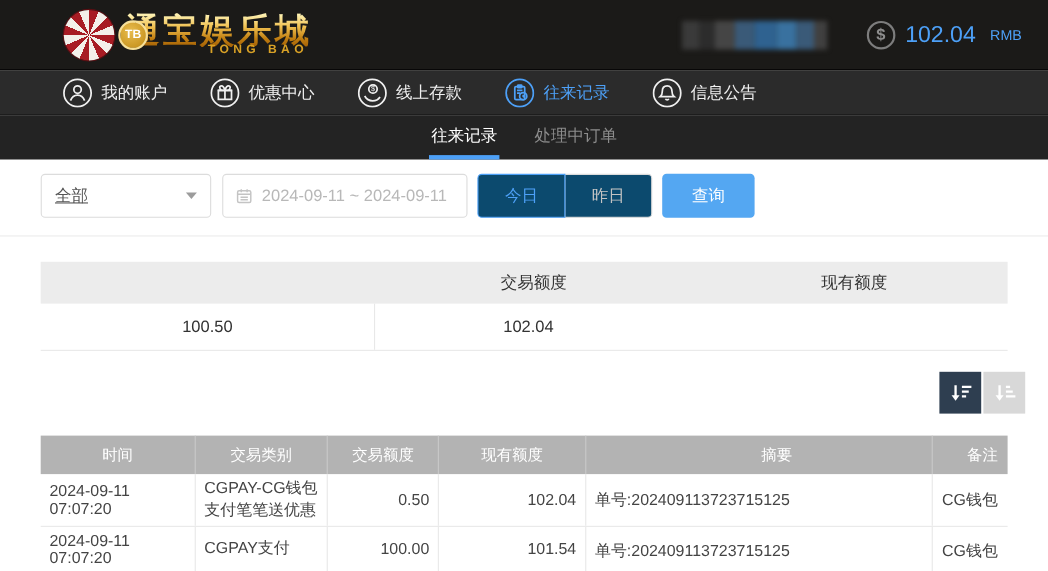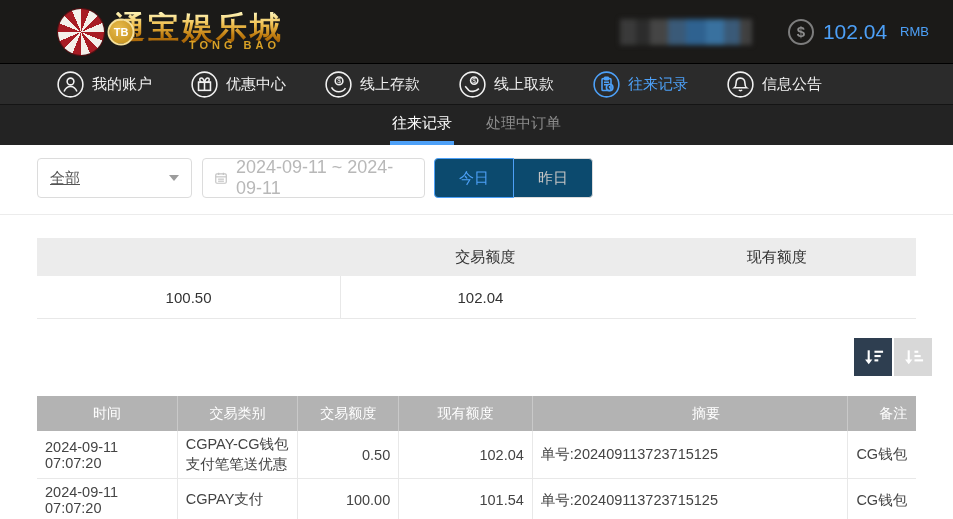--- a/index.html
+++ b/index.html
@@ -49,21 +49,21 @@
   .subtab { height:40px; display:flex; align-items:center; font-size:15px; color:#8c8c8c; cursor:pointer;
             border-bottom:4px solid transparent; padding:0 2px; }
   .subtab.active { color:#fff; border-bottom-color:#4da0f7; }
 
   
   .filters { display:flex; align-items:center; margin:13px 37px 0 37px; height:40px; }
   .select-box { width:155px; height:40px; border:1px solid #dcdcdc; border-radius:4px; display:flex; align-items:center;
             padding:0 12px; color:#555; font-size:15px; cursor:pointer;text-decoration:underline; }
   .caret { margin-left:auto; width:0; height:0; border-left:5px solid transparent; border-right:5px solid transparent; border-top:6px solid #9c9c9c; }
   .date-box { width:223px; height:40px; border:1px solid #dcdcdc; border-radius:4px; display:flex; align-items:center;
-            gap:8px; padding:0 11px; color:#b8b8b8; font-size:18px; margin-left:10px; cursor:pointer; }
+            gap:8px; padding:0 11px; color:#b8b8b8; font-size:15px; margin-left:10px; cursor:pointer; }
   .btn-group { display:flex; margin-left:9px; }
   .qbtn { width:80px; height:40px; background:#0c4a6e; border:1px solid #dcdcdc; color:#c3c3c3; font-size:15px;
             display:flex; align-items:center; justify-content:center; cursor:pointer; }
   .qbtn:first-child { border-radius:4px 0 0 4px; }
   .qbtn:last-child  { border-radius:0 4px 4px 0; }
   .qbtn + .qbtn { margin-left:-1px; }
   .qbtn.active { color:#4da0f7; border-color:#4da0f7; position:relative; z-index:2; }
   .query-btn { width:84px; height:40px; margin-left:9px; background:#54a7f2; border:none; border-radius:4px;
             color:#fff; font-size:15px; cursor:pointer; }
 
@@ -158,29 +158,20 @@
     </div>
     <div class="nav-item">
       <svg class="nicon" viewBox="0 0 24 24" fill="none" stroke="currentColor" stroke-width="1.4">
         <circle cx="12" cy="12" r="11"></circle>
           <circle cx="12.5" cy="8.8" r="3.4"></circle>
         <text x="12.5" y="10.8" text-anchor="middle" font-size="6" fill="currentColor" stroke="none">$</text>
         <path d="M5.8 14.5c1.5 2.6 3.9 3.9 6.4 3.9 2.4 0 4.6-1.1 6-3.2"></path>
       </svg>
       <span>线上存款</span>
     </div>
-    <div class="nav-item">
-      <svg class="nicon" viewBox="0 0 24 24" fill="none" stroke="currentColor" stroke-width="1.4">
-        <circle cx="12" cy="12" r="11"></circle>
-          <circle cx="13.5" cy="8.5" r="3.2"></circle>
-        <text x="13.5" y="10.4" text-anchor="middle" font-size="6" fill="currentColor" stroke="none">$</text>
-        <path d="M5.5 13.5l3.2 3.7c1.5 1.3 6 1.6 9-1.5"></path>
-      </svg>
-      <span>线上取款</span>
-    </div>
     <div class="nav-item active">
       <svg class="nicon" viewBox="0 0 24 24" fill="none" stroke="currentColor" stroke-width="1.4">
         <circle cx="12" cy="12" r="11"></circle>
           <rect x="8" y="6.8" width="8" height="10.6" rx="1"></rect>
         <rect x="10.4" y="5.6" width="3.2" height="2.2" rx="0.5"></rect>
           <line x1="9.8" y1="10" x2="14.2" y2="10"></line>
           <line x1="9.8" y1="12.2" x2="12.5" y2="12.2"></line>
         <circle cx="14.8" cy="14.6" r="2.9"></circle>
           <path d="M14.8 13.4v1.4l1.1.7"></path>
       </svg>
@@ -222,20 +213,21 @@
       <span>2024-09-11 ~ 2024-09-11</span>
     </div>
     <div class="btn-group">
       <div class="qbtn active">
         <span>今日</span>
       </div>
       <div class="qbtn">
         <span>昨日</span>
       </div>
     </div>
+    <button class="query-btn">查询</button>
   </div>
 
   <div class="divider"></div>
 
   <div class="summary">
     <div class="summary-head">
       <div class="c1"></div>
       <div class="c2">交易额度</div>
       <div class="c3">现有额度</div>
     </div>

